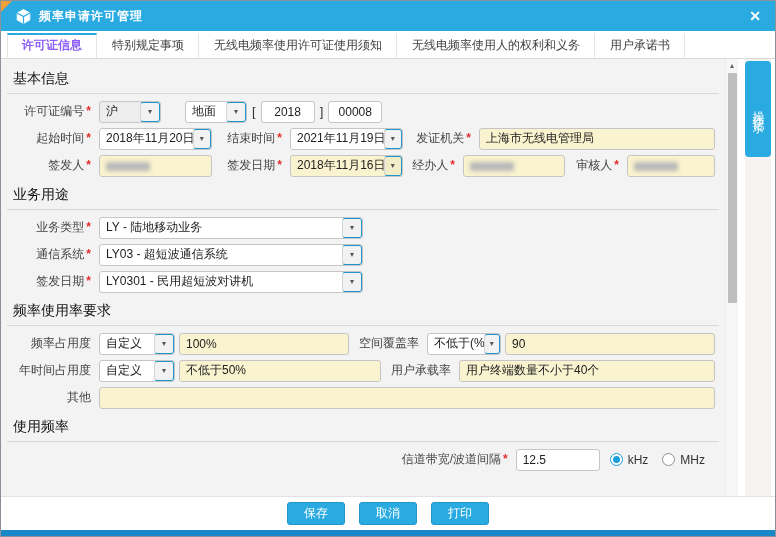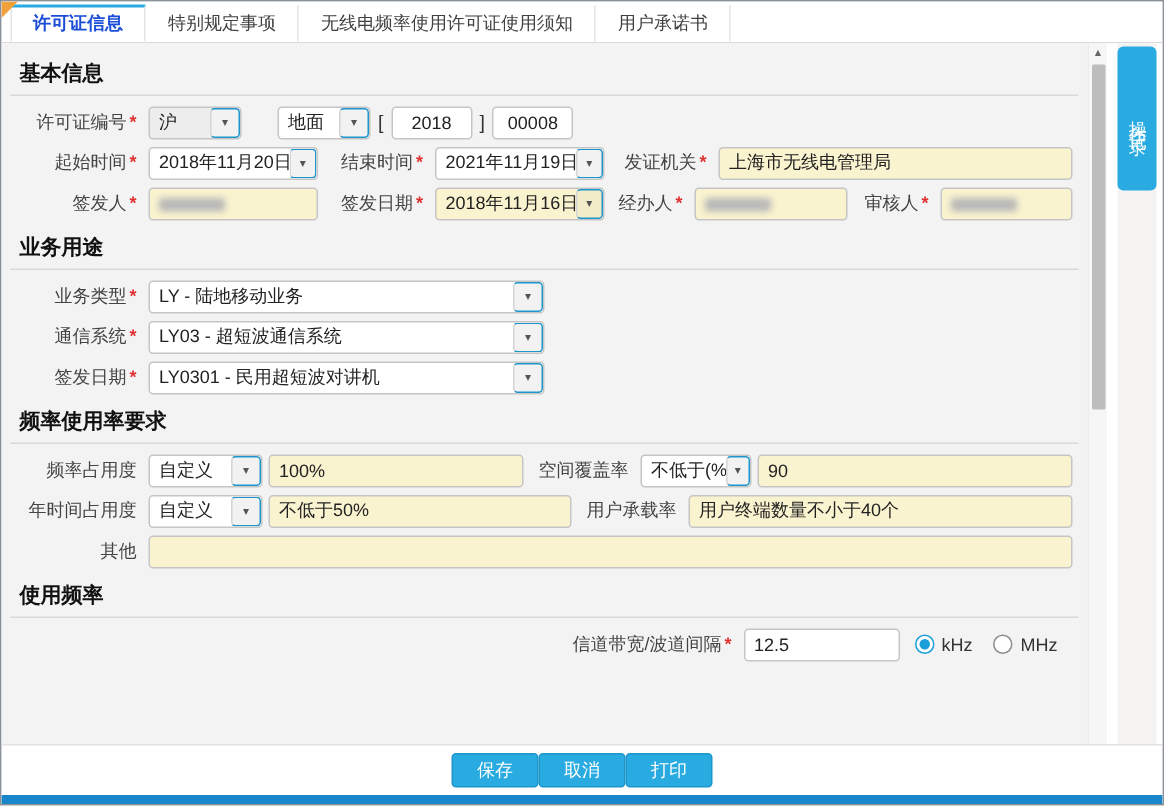--- a/index.html
+++ b/index.html
@@ -14,38 +14,38 @@
             padding:0 10px 0 14px; flex:0 0 auto; }
   .app-icon { width:17px; height:17px; margin-right:7px; flex:0 0 auto; }
   .title { color:#fff; font-size:12px; font-weight:bold; letter-spacing:1px; }
   .close { margin-left:auto; color:#fff; font-size:14px; font-weight:bold;
             cursor:pointer; padding:0 4px; line-height:1; }
   
   .tabstrip { height:28px; background:#fff; border-bottom:1px solid #d9d9d9;
             display:flex; align-items:flex-end; padding:3px 0 0 6px; flex:0 0 auto; }
   .tab { height:25px; line-height:23px; padding:0 14px; font-size:12px; color:#404040;
             border:1px solid transparent; border-right:1px solid #e4e4e4; cursor:pointer; white-space:nowrap; }
-  .tab.active { color:#1d4ed8; font-weight:bold; border-top:2px solid #29ABE2;
+  .tab.active { color:#8b5cf6; font-weight:bold; border-top:2px solid #29ABE2;
             border-left:1px solid #e4e4e4; background:#fff; line-height:21px; }
   
   .bodywrap { flex:1 1 auto; display:flex; overflow:hidden; background:#fff; }
   .content { width:724px; background:#f3f3f3; padding:4px 6px 0 6px; overflow:hidden; }
   .vscroll { width:13px; background:#f6f6f6; border-left:1px solid #ececec; position:relative; }
   .vscroll .up { position:absolute; top:3px; left:0; width:100%; text-align:center;
             font-size:7px; color:#666; }
   .vscroll .thumb { position:absolute; top:14px; left:2px; width:9px; height:230px;
             background:#bdbdbd; border-radius:1px; }
   .rail { width:37px; background:#fff; position:relative; }
   .rail-bg { position:absolute; right:4px; top:0; bottom:0; width:26px; background:#f4f3f1; }
   .side-tab { position:absolute; right:4px; top:2px; width:26px; height:96px; background:#29ABE2;
             border-radius:4px; color:#fff; display:flex; align-items:center; justify-content:center;
             cursor:pointer; }
   .side-tab span { writing-mode:vertical-rl; font-size:12px; letter-spacing:4px; }
   
-  .section-title { font-size:14px; font-weight:bold; color:#111; padding:7px 6px 5px 6px;
+  .section-title { font-size:14px; font-weight:normal; color:#111; padding:7px 6px 5px 6px;
             border-bottom:1px solid #d8d8d8; margin-bottom:4px; }
   .frow { display:flex; align-items:center; height:27px; padding:0 4px; }
   .lb { font-size:12px; color:#444; text-align:right; padding-right:8px; white-space:nowrap; flex:0 0 auto; }
   .req { color:#e03131; margin-left:2px; font-weight:bold; }
   .w88{width:88px;} .w78{width:78px;} .w76{width:76px;}
   .inp { height:22px; border:1px solid #c5c5c5; border-radius:3px; background:#fff;
             font-size:12px; color:#222; padding:0 6px; font-family:"Liberation Sans",sans-serif; }
   .inp.yellow { background:#faf3cf; }
   .inp.center { text-align:center; }
   .flex1 { flex:1 1 auto; }
@@ -64,37 +64,46 @@
             filter:blur(2px); margin-right:8px; vertical-align:middle; }
   
   .radio { width:13px; height:13px; border:1px solid #8e8e8e; border-radius:50%;
             background:#fff; display:inline-block; position:relative; flex:0 0 auto; cursor:pointer; }
   .radio.on { border-color:#1a9fd8; }
   .radio.on::after { content:""; position:absolute; left:2px; top:2px; width:7px; height:7px;
             border-radius:50%; background:#1a9fd8; }
   .rlabel { font-size:12px; color:#333; margin:0 14px 0 5px; }
   
   .footer { flex:0 0 auto; height:34px; background:#fff; border-top:1px solid #e2e2e2;
-            display:flex; align-items:center; justify-content:center; }
+            display:flex; align-items:center; justify-content:center; gap:14px; }
   .btn { width:58px; height:23px; background:#29ABE2; color:#fff; border:1px solid #1d96cc;
             border-radius:3px; font-size:12px; cursor:pointer; font-family:"Liberation Sans",sans-serif; }
   .bottom-strip { flex:0 0 auto; height:6px; background:#1787c9; }
   input.inp { outline:none; }
 </style>
 </head>
 <body>
 
 <div class="window">
   <div class="corner-mark"></div>
 
+  <div class="titlebar">
+    <svg class="app-icon" viewBox="0 0 24 24">
+      <path d="M12 2 L21 7 V17 L12 22 L3 17 V7 Z" fill="#ffffff" stroke="#ffffff" stroke-width="1"></path>
+      <path d="M3 7 L12 12 L21 7 M12 12 V22" fill="none" stroke="#29ABE2" stroke-width="1.6"></path>
+    </svg>
+    <span class="title">频率申请许可管理</span>
+    <span class="close">✕</span>
+  </div>
 
   <div class="tabstrip">
     <div class="tab active">许可证信息</div>
     <div class="tab">特别规定事项</div>
     <div class="tab">无线电频率使用许可证使用须知</div>
+    <div class="tab">无线电频率使用人的权利和义务</div>
     <div class="tab">用户承诺书</div>
   </div>
 
   <div class="bodywrap">
     <div class="content">
 
       <div class="section-title">基本信息</div>
 
       <div class="frow">
         <span class="lb w88"><span>许可证编号</span><span class="req">*</span></span>
@@ -202,21 +211,21 @@
 
       <div class="frow">
         <span class="lb w88"><span>其他</span></span>
         <input class="inp yellow flex1" value="" style="">
       </div>
 
       <div class="section-title">使用频率</div>
 
       <div class="frow" style="justify-content:flex-end; padding-right:14px">
         <span class="lb"><span>信道带宽/波道间隔</span><span class="req">*</span></span>
-        <input class="inp" style="width: 104px;" value="12.5">
+        <input class="inp" style="width: 84px;" value="12.5">
         <span class="radio on" style="margin-left:10px"></span>
         <span class="rlabel">kHz</span>
         <span class="radio"></span>
         <span class="rlabel" style="margin-right:0">MHz</span>
       </div>
 
     </div>
 
     <div class="vscroll">
       <div class="up">▲</div>

